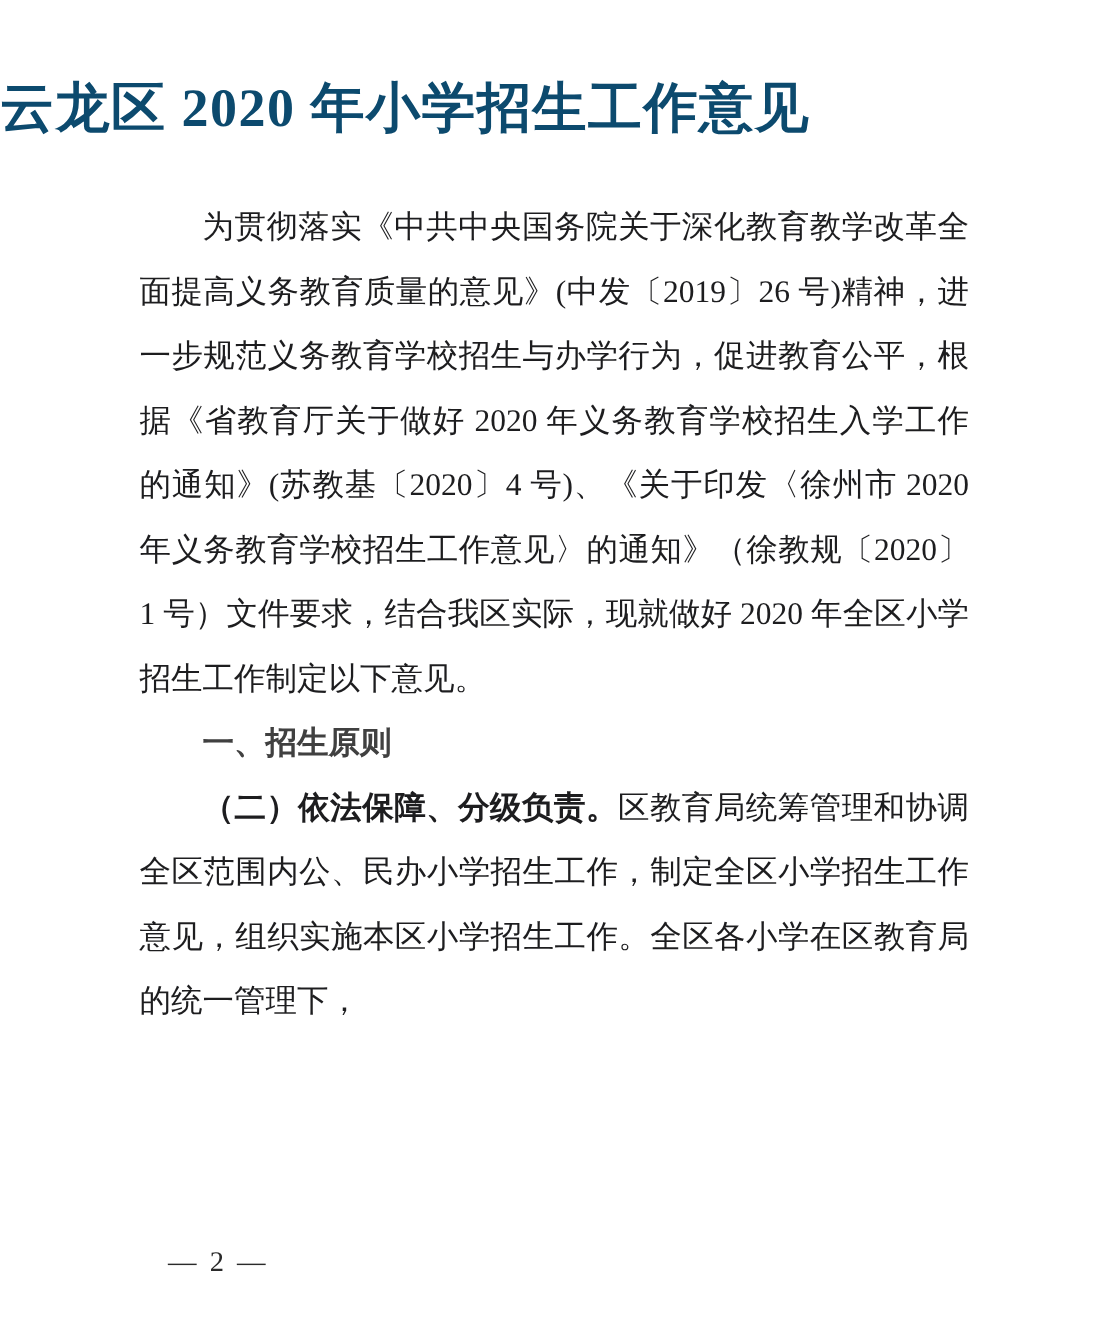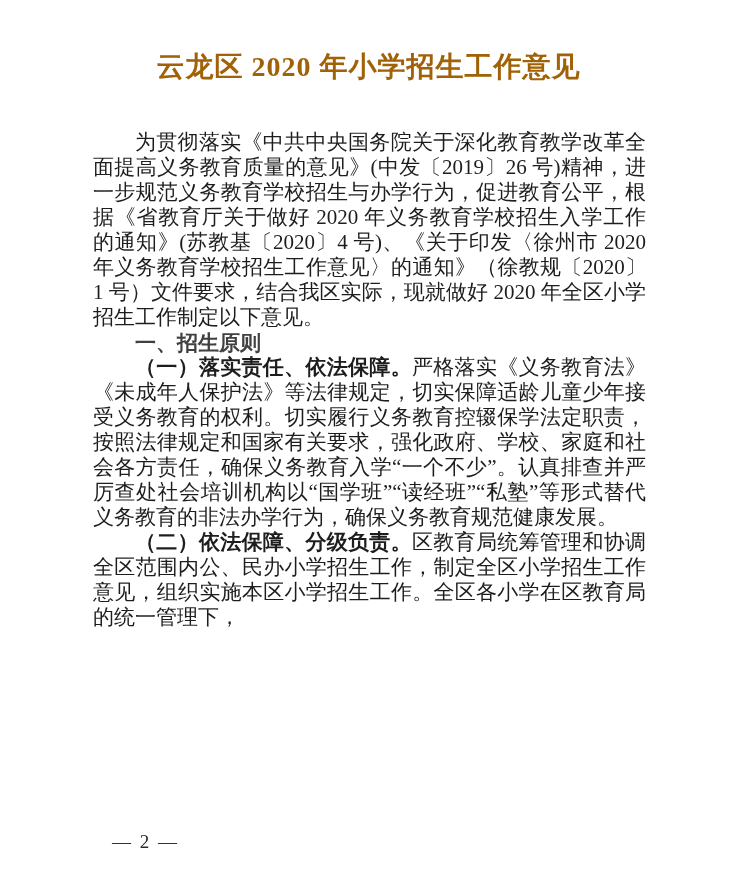--- a/index.html
+++ b/index.html
@@ -15,33 +15,33 @@
     color: #1d1d1f;
     font-family: "Liberation Serif", "DejaVu Serif", serif;
     overflow: hidden;
   }
   .doc-title {
     position: absolute;
     top: 48px;
     left: 0;
     width: 100%;
     margin: 0;
-    text-align: center;
-    font-size: 28px;
+    text-align: left;
+    font-size: 36px;
     font-weight: bold;
     letter-spacing: 1px;
-    color: #a16207;
+    color: #0c4a6e;
   }
   .doc-body {
     position: absolute;
     top: 130px;
     left: 93px;
     width: 553px;
     font-size: 21px;
-    line-height: 25px;
+    line-height: 43px;
     text-align: justify;
     text-justify: inter-ideograph;
     color: #1d1d1f;
   }
   .para {
     margin: 0;
     padding: 0;
     text-indent: 2em;
   }
   .sec-heading {
@@ -71,21 +71,20 @@
 <div class="page">
 
   <h1 class="doc-title">云龙区 2020 年小学招生工作意见</h1>
 
   <div class="doc-body">
 
     <p class="para">为贯彻落实《中共中央国务院关于深化教育教学改革全面提高义务教育质量的意见》(中发〔2019〕26 号)精神，进一步规范义务教育学校招生与办学行为，促进教育公平，根据《省教育厅关于做好 2020 年义务教育学校招生入学工作的通知》(苏教基〔2020〕4 号)、《关于印发〈徐州市 2020 年义务教育学校招生工作意见〉的通知》（徐教规〔2020〕1 号）文件要求，结合我区实际，现就做好 2020 年全区小学招生工作制定以下意见。</p>
 
     <h2 class="sec-heading">一、招生原则</h2>
 
-    <p class="para"><span class="lead">（一）落实责任、依法保障。</span><span>严格落实《义务教育法》《未成年人保护法》等法律规定，切实保障适龄儿童少年接受义务教育的权利。切实履行义务教育控辍保学法定职责，按照法律规定和国家有关要求，强化政府、学校、家庭和社会各方责任，确保义务教育入学“一个不少”。认真排查并严厉查处社会培训机构以“国学班”“读经班”“私塾”等形式替代义务教育的非法办学行为，确保义务教育规范健康发展。</span></p>
 
     <p class="para"><span class="lead">（二）依法保障、分级负责。</span><span>区教育局统筹管理和协调全区范围内公、民办小学招生工作，制定全区小学招生工作意见，组织实施本区小学招生工作。全区各小学在区教育局的统一管理下，</span></p>
 
   </div>
 
   <div class="page-footer">— 2 —</div>
 
 </div>
 
 </body></html>

